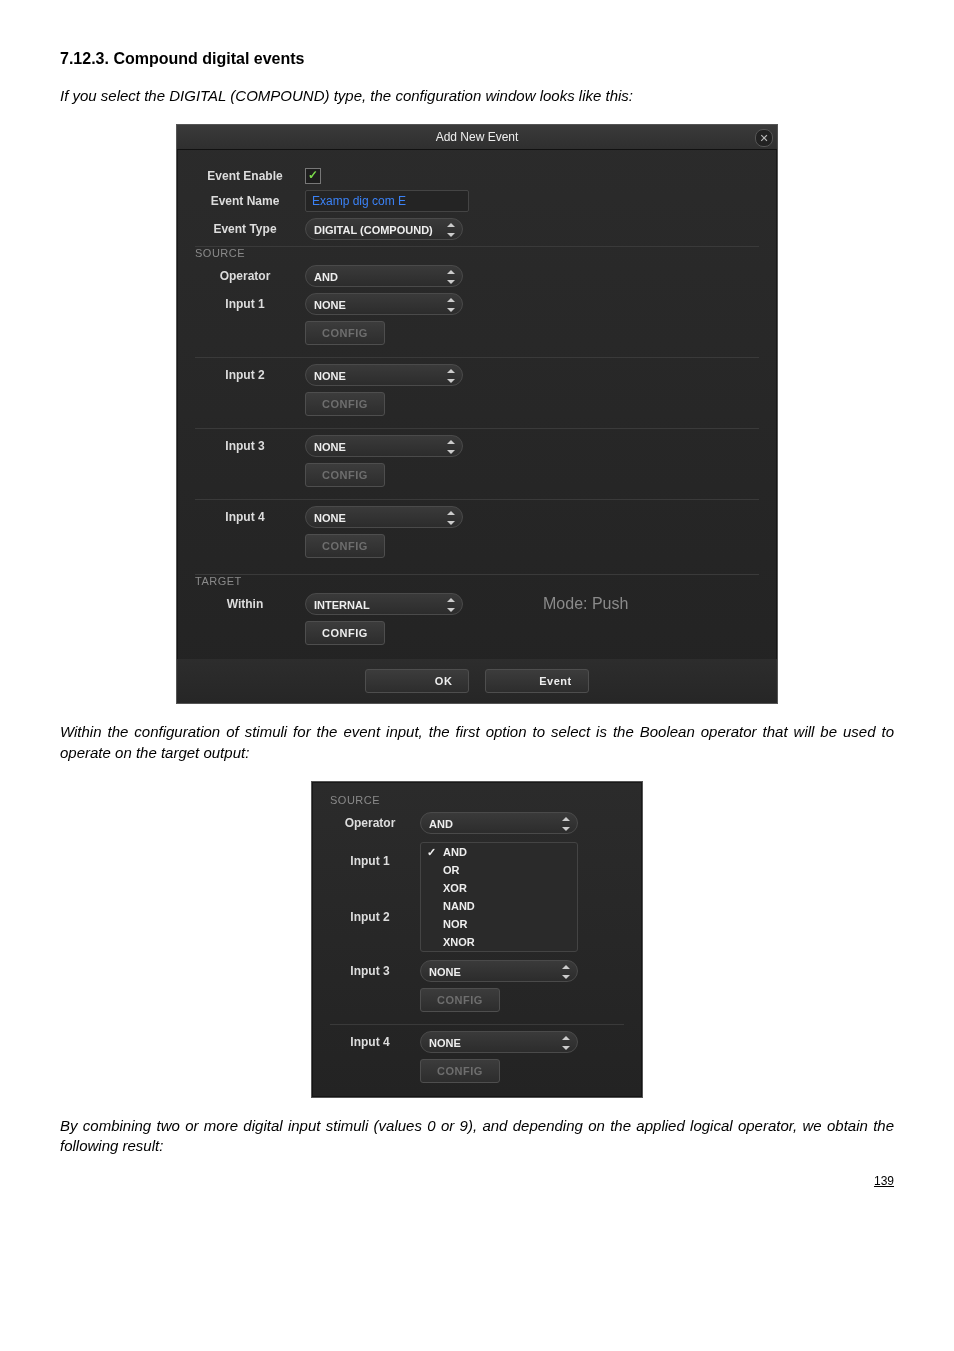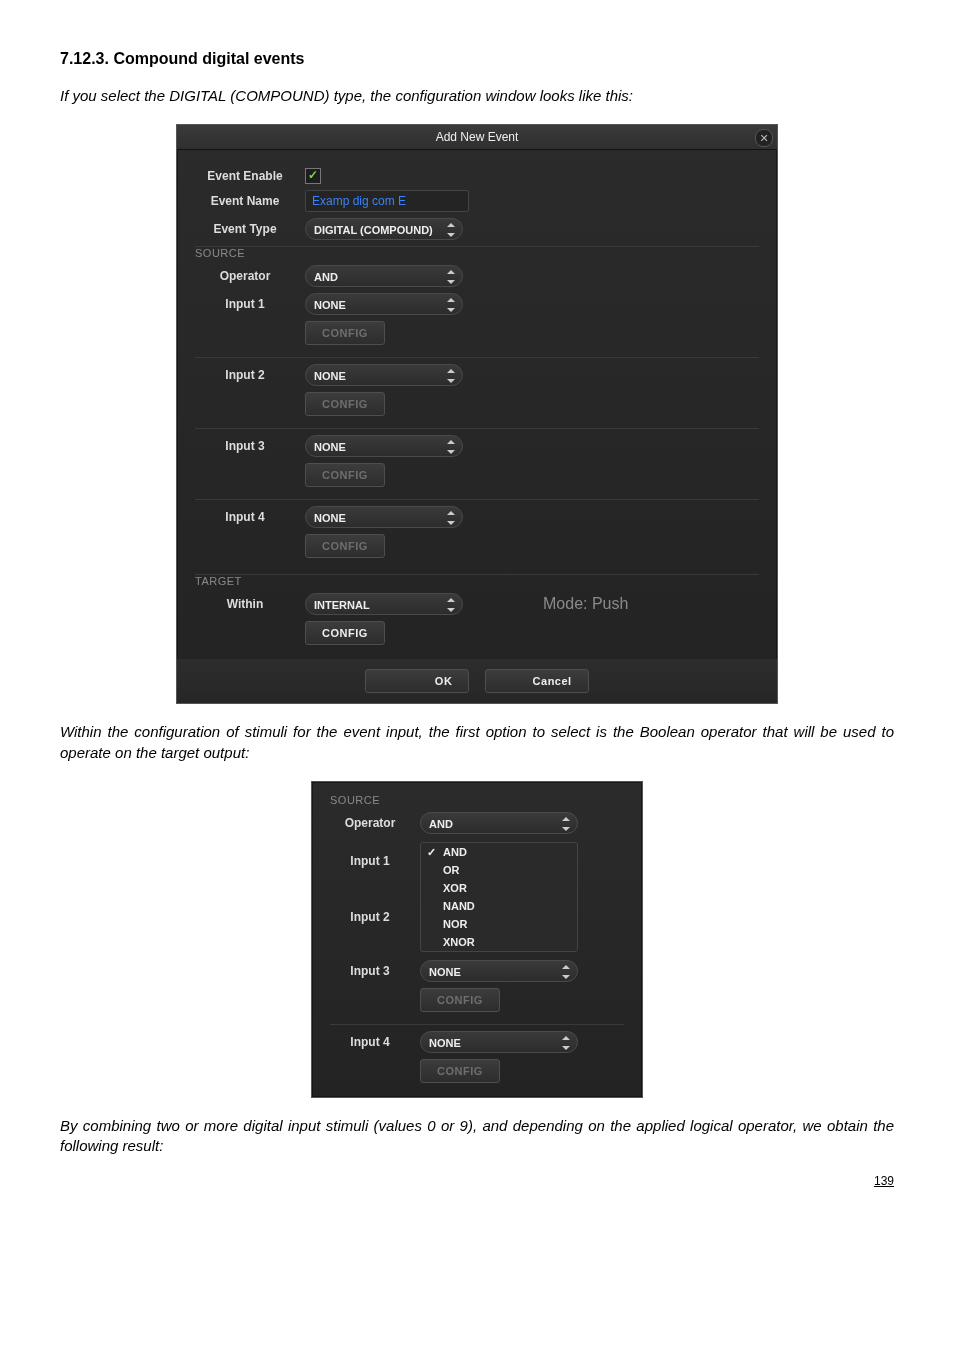--- a/index.html
+++ b/index.html
@@ -308,21 +308,21 @@
           <div class="mode-text">Mode: Push</div>
         </div>
         <div class="row indent-row" style="margin-bottom:10px;">
           <div class="spacer-col"></div>
           <div class="cfg-btn">CONFIG</div>
         </div>
 
       </div>
       <div class="footer">
         <span class="dlg-btn">OK</span>
-        <span class="dlg-btn">Cancel</span>
+        <span class="dlg-btn">Event</span>
       </div>
     </div>
   </div>
 
   <div class="para just">Within the configuration of stimuli for the event input, the first option to select is the Boolean operator that will be used to operate on the target output:</div>
 
   <div class="panel-wrap">
     <div class="panel sub">
       <div class="body">
 

